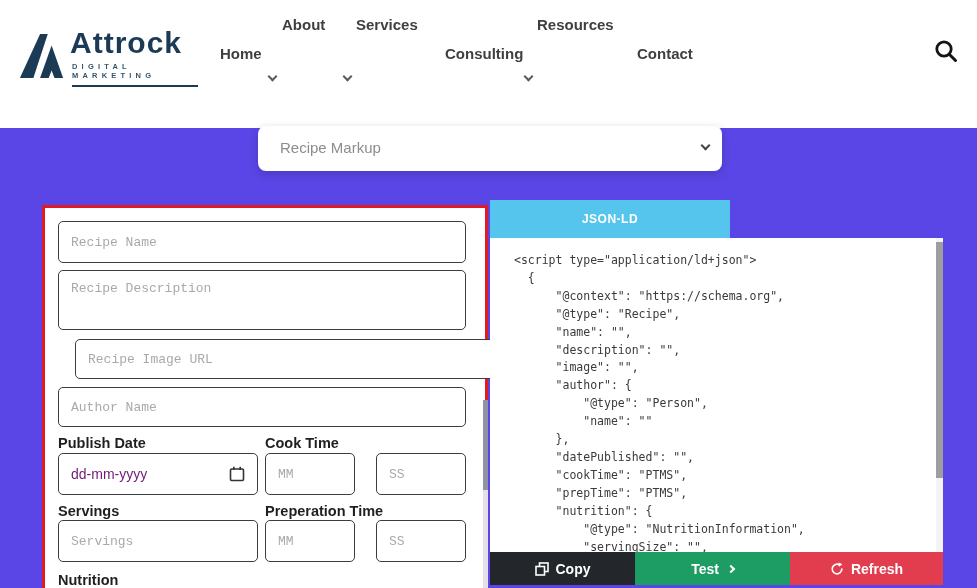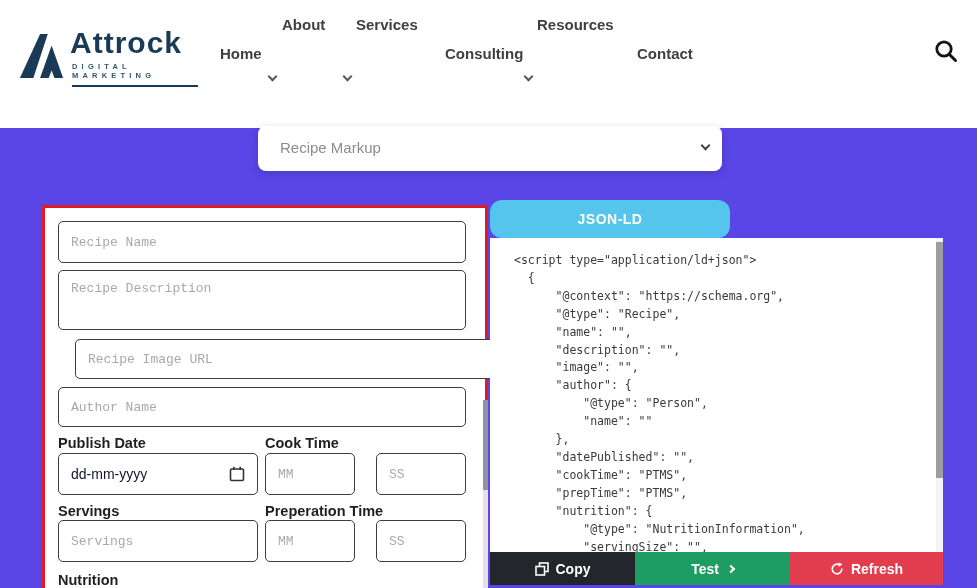--- a/index.html
+++ b/index.html
@@ -25,29 +25,29 @@
   .type-select-value { position:absolute; left:22px; top:13px; font-size:15px; color:#8c8c8c; }
   .type-select .chev { left:444px; top:16px; border-color:#444; }
 
   
   .form-panel { position:absolute; left:42px; top:205px; width:446px; height:400px; background:#ffffff; border:3px solid #e11b22; }
   .f-input { position:absolute; border:1.5px solid #3d3d3d; border-radius:5px; background:#fff; font-size:13px; color:#333; padding-left:12px; font-family:Liberation Mono, monospace; outline:none; }
   .f-input::placeholder { color:#a9a9a9; opacity:1; }
   textarea.f-input { padding-top:10px; resize:none; }
   .f-label { position:absolute; font-size:14.5px; font-weight:bold; color:#1f1f1f; }
   .date-field { position:absolute; left:13px; top:245px; width:200px; height:42px; border:1.5px solid #3d3d3d; border-radius:5px; display:flex; align-items:center; padding:0 12px; cursor:text; }
-  .date-text { font-size:14px; color:#0f172a; flex:1; }
+  .date-text { font-size:14px; color:#701a75; flex:1; }
 
   
   .form-scroll { position:absolute; left:483px; top:400px; width:5px; height:188px; background:#e6dfe9; }
   .form-scroll-thumb { position:absolute; left:0; top:0; width:5px; height:90px; background:#8f93a3; }
 
   
   .tabs { position:absolute; left:490px; top:200px; width:453px; height:38px; display:flex; }
-  .tab { height:38px; display:flex; align-items:center; justify-content:center; font-size:14px; cursor:pointer;border-radius:12px; }
+  .tab { height:38px; display:flex; align-items:center; justify-content:center; font-size:12px; cursor:pointer; }
   .tab-active { width:240px; background:#55c5ee; color:#ffffff; font-weight:bold; letter-spacing:.5px; }
   .tab-inactive { width:213px; background:#ffffff; color:#3c3c3c; border-bottom:1px solid #ececec; }
   .code-area { position:absolute; left:490px; top:238px; width:453px; height:314px; background:#ffffff; overflow:hidden; }
   .code-inner { padding:14px 0 0 24px; }
   .cl { font-family:"DejaVu Sans Mono","Liberation Mono",monospace; font-size:11.5px; line-height:17.9px; color:#3a3a3a; white-space:pre; }
   .code-scroll { position:absolute; left:936px; top:238px; width:7px; height:314px; background:#f4f4f4; }
   .code-scroll-thumb { position:absolute; left:0; top:4px; width:7px; height:236px; background:#9e9e9e; }
 
   
   .actions { position:absolute; left:490px; top:552px; width:453px; height:33px; display:flex; }

